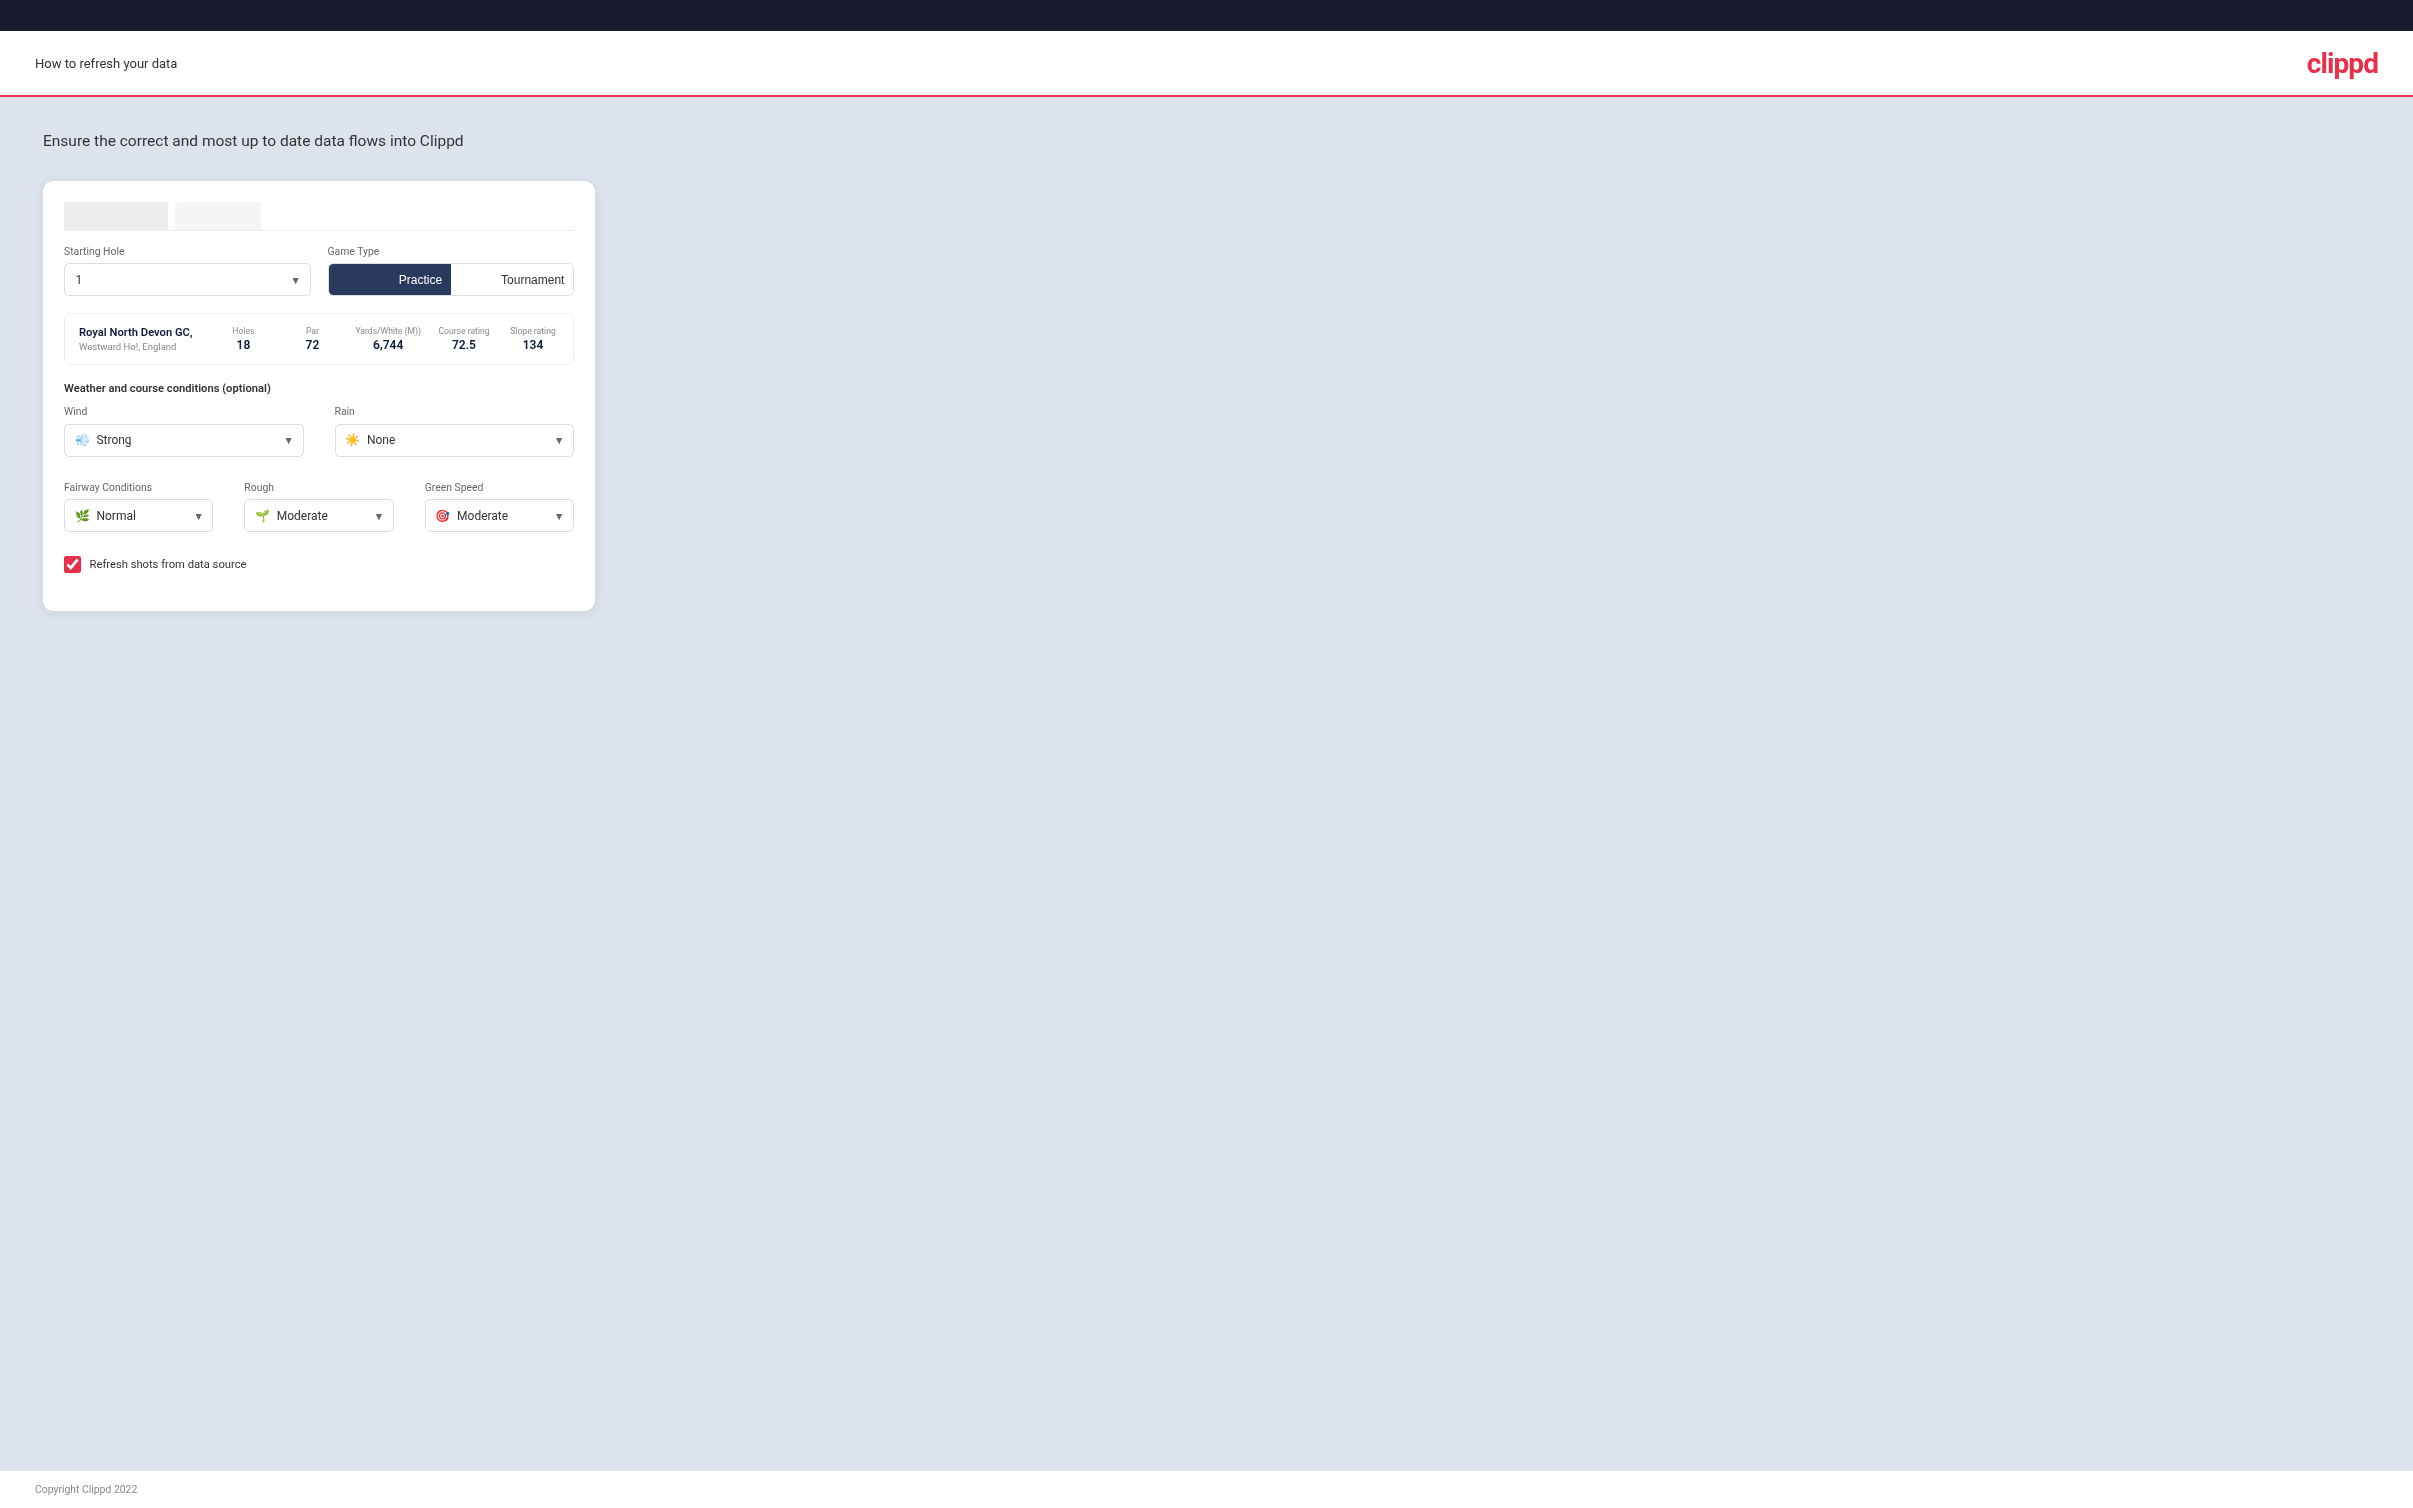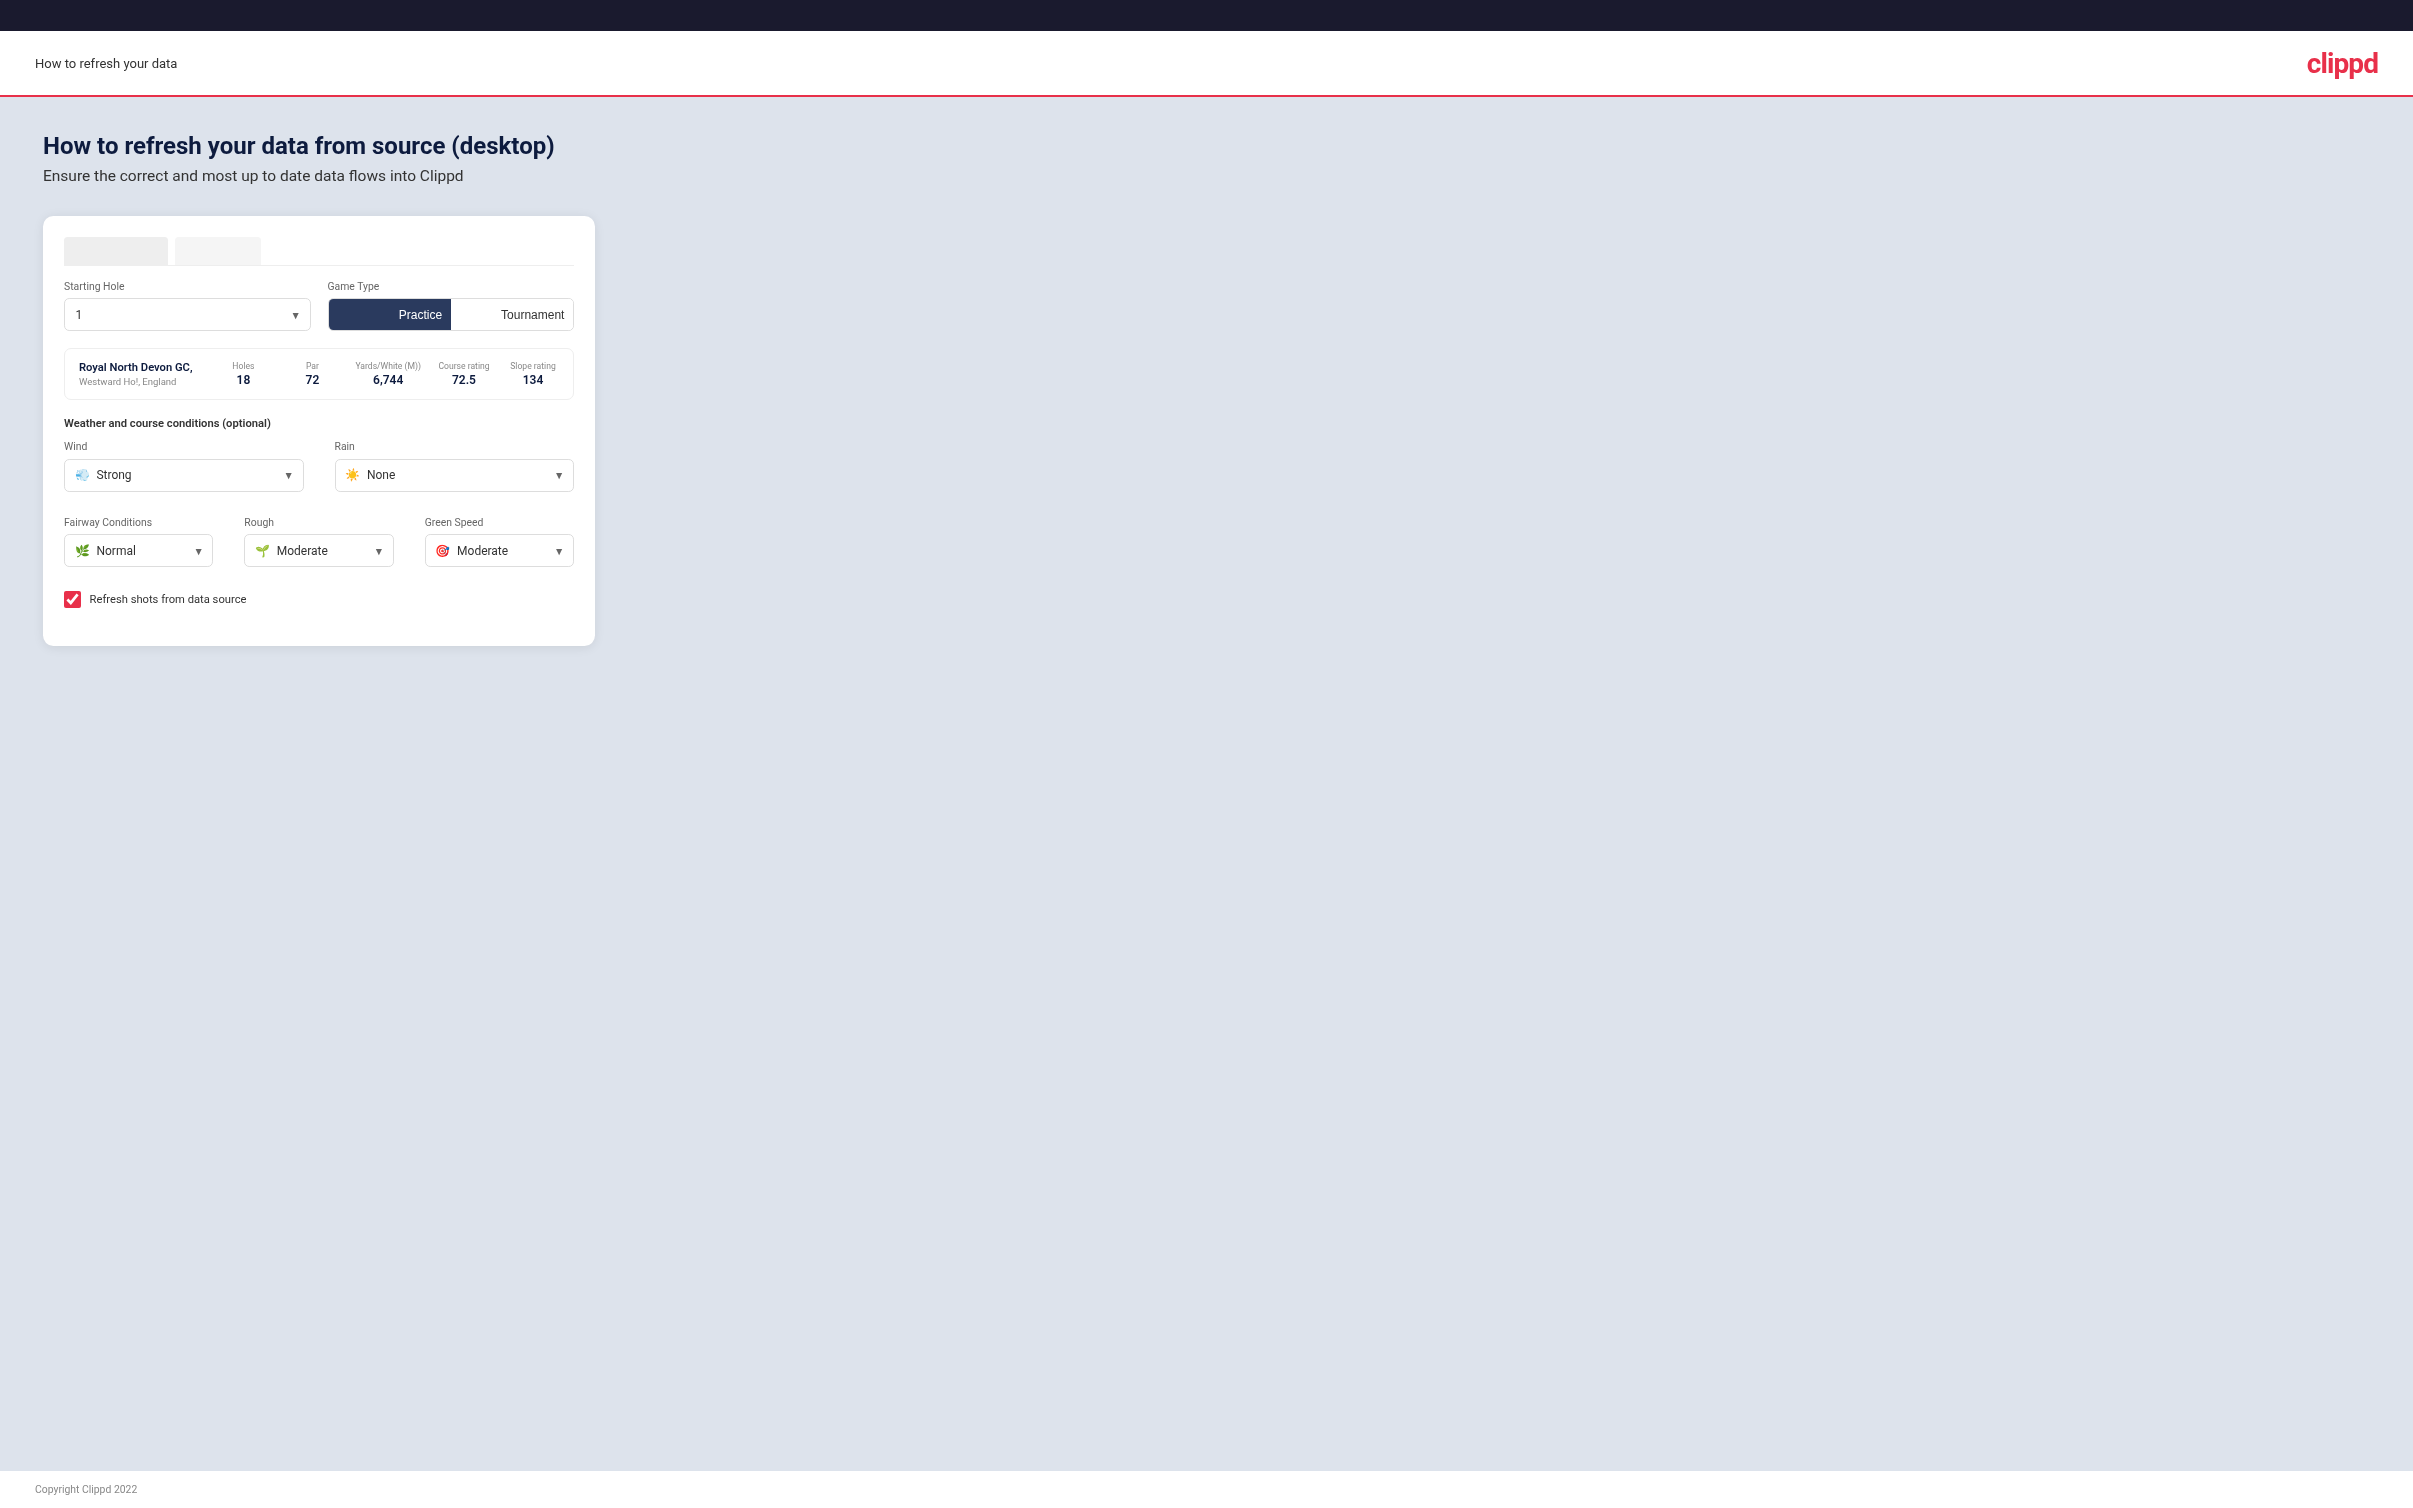--- a/index.html
+++ b/index.html
@@ -257,21 +257,20 @@
 <body>
 
 <div class="top-bar"></div>
 
 <div class="header">
   <span class="header-title">How to refresh your data</span>
   <span class="logo">clippd</span>
 </div>
 
 <div class="main-content">
-  <h1 class="page-heading">How to refresh your data from source (desktop)</h1>
   <p class="page-subheading">Ensure the correct and most up to date data flows into Clippd</p>
 
   <div class="content-area">
     <div class="form-card">
 
       <div class="tab-area">
         <div class="tab-placeholder"></div>
         <div class="tab-placeholder2"></div>
       </div>
 

